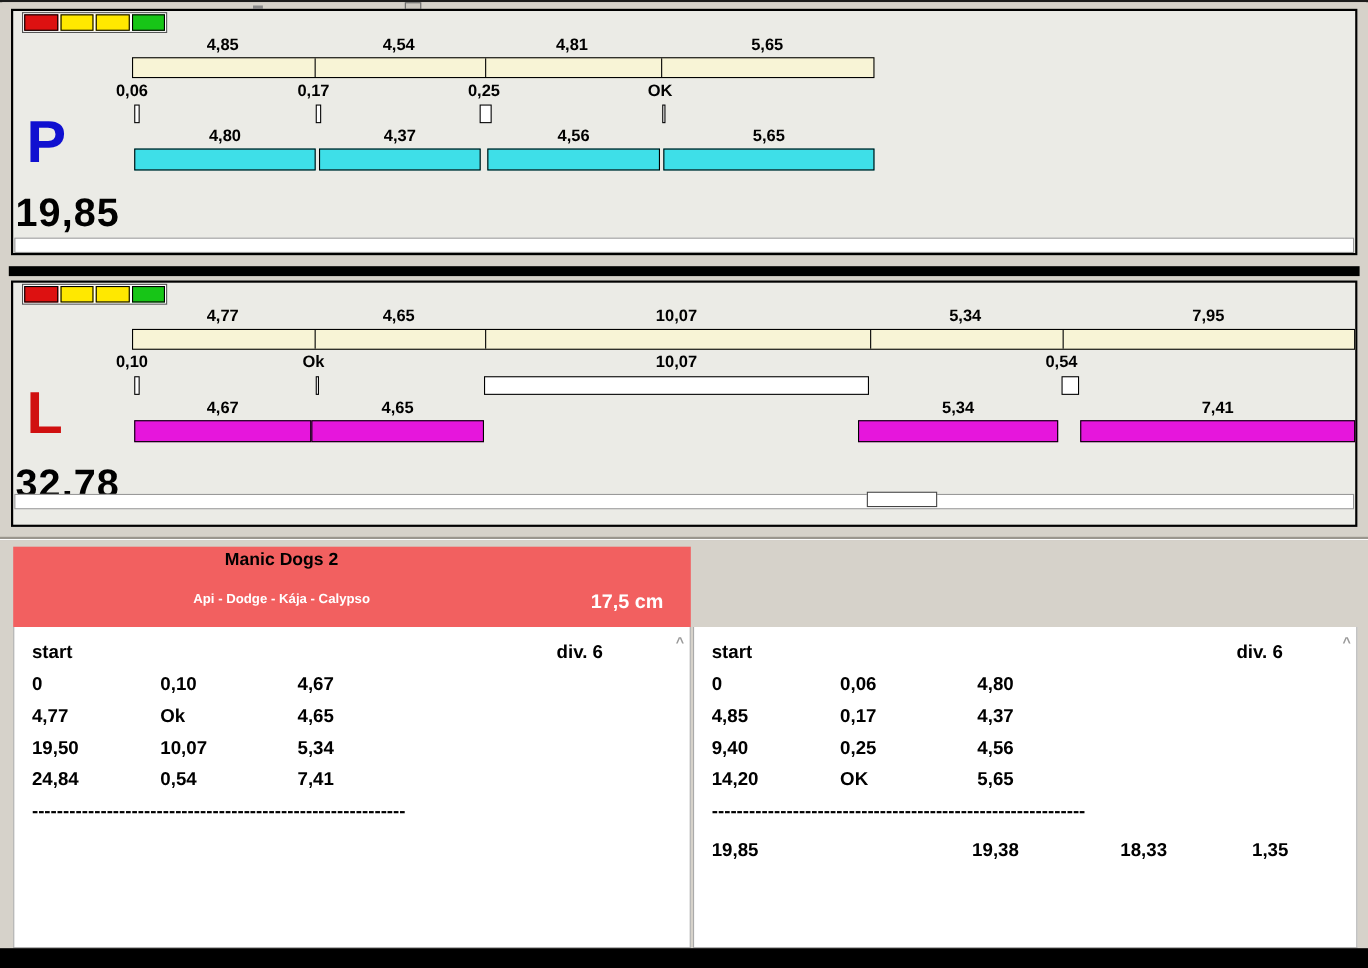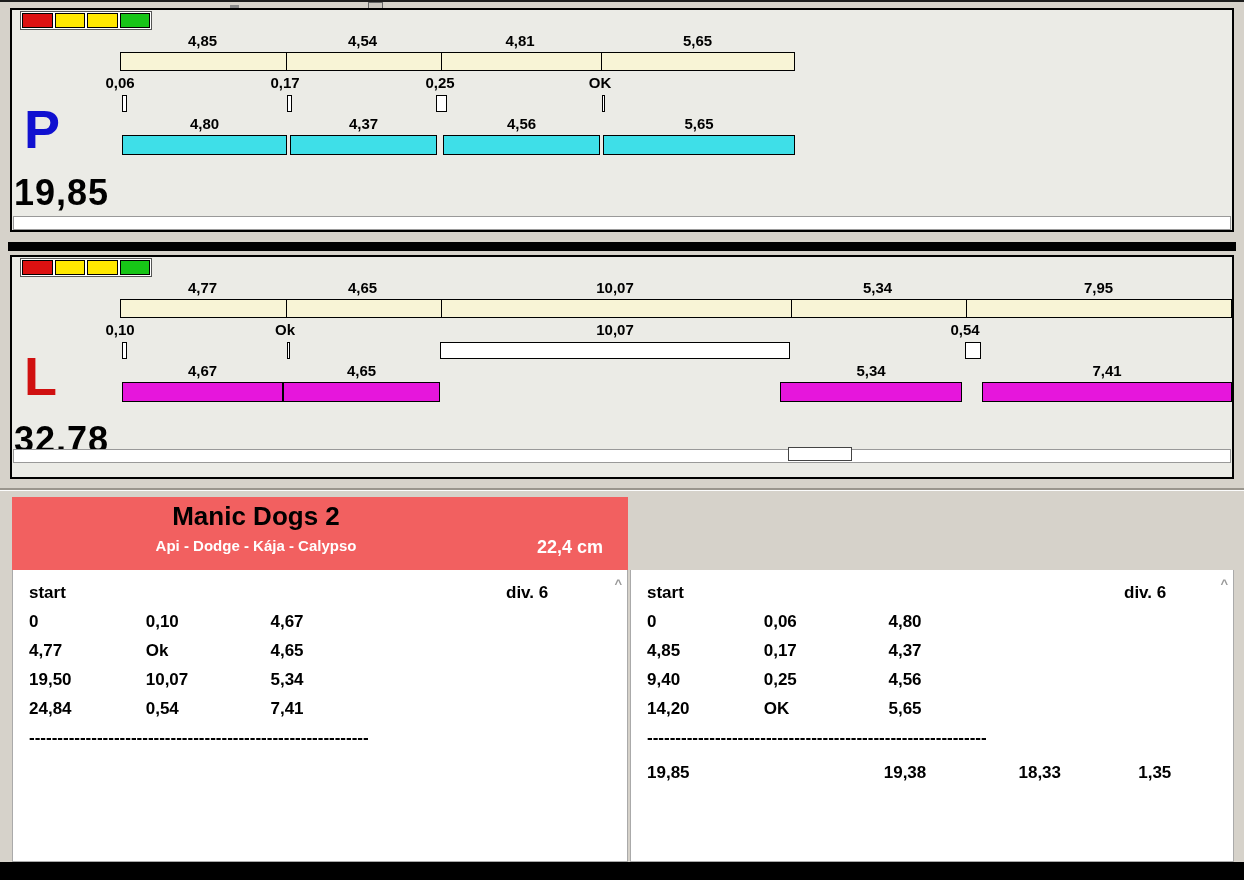--- a/index.html
+++ b/index.html
@@ -25,22 +25,22 @@
   .cbar { position:absolute; top:125px; height:20px; border:1px solid #000; }
   .lane-letter { position:absolute; left:12px; top:92px; font-size:54px; font-weight:bold; line-height:1; }
   .lane-total { position:absolute; left:2px; font-size:36px; font-weight:bold; letter-spacing:1px; }
   .strip { position:absolute; left:1px; width:1218px; height:14px; background:#fff; border:1px solid #999; }
   .strip-box { position:absolute; background:#fff; border:1px solid #444; }
 
   .sep-bar { position:absolute; left:8px; top:242px; width:1228px; height:9px; background:#000; }
   .ridge { position:absolute; left:0; top:488px; width:1244px; height:3px; background:#9a968e; border-bottom:1px solid #fcfcfc; }
 
   .header { position:absolute; top:497px; height:73px; }
-  .team-title { position:absolute; top:4px; font-size:26px; font-weight:bold; text-align:center; color:#000; white-space:nowrap; }
-  .team-dogs { position:absolute; top:40px; font-size:15px; font-weight:bold; text-align:center; color:#fff; white-space:nowrap; }
+  .team-title { position:absolute; top:4px; font-size:16px; font-weight:bold; text-align:center; color:#000; white-space:nowrap; }
+  .team-dogs { position:absolute; top:40px; font-size:12px; font-weight:bold; text-align:center; color:#fff; white-space:nowrap; }
   .team-height { position:absolute; font-size:18px; font-weight:bold; color:#fff; white-space:nowrap; }
   .datebox { position:absolute; left:497px; top:498px; width:262px; height:30px; background:#fff; border:1px solid #888;
              z-index:5; text-align:center; font-size:19px; line-height:28px; }
 
   .ttable { position:absolute; top:570px; height:292px; background:#fff; border:1px solid #aaa; border-top:none;
             padding-top:8px; font-size:17px; font-weight:bold; overflow:hidden; }
   .trow { position:relative; padding-left:16px; line-height:29px; white-space:nowrap; }
   .c1 { display:inline-block; width:112px; }
   .c2 { display:inline-block; width:120px; }
   .c3 { display:inline-block; width:130px; }
@@ -155,21 +155,21 @@
     <div class="lane-total" style="top:162px">32,78</div>
     <div class="strip" style="top:192px"></div>
     <div class="strip-box" style="left:776px;top:190px;width:64px;height:14px"></div>
   </div>
 
   <div class="ridge"></div>
 
   <div class="header" style="left: 12px; width: 616px; background-color: rgb(242, 96, 96);">
     <div class="team-title" style="left:0;width:488px">Manic Dogs 2</div>
     <div class="team-dogs" style="left:0;width:488px">Api - Dodge - Kája - Calypso</div>
-    <div class="team-height" style="right:25px;top:40px">22,4 cm</div>
+    <div class="team-height" style="right:25px;top:40px">17,5 cm</div>
   </div>
 
 
 
   <div class="ttable" style="left:12px;width:616px">
     <div class="scroll-caret">^</div>
     <div class="trow">
       <span>start</span>
       <span class="cdiv">div.  6</span>
     </div>

